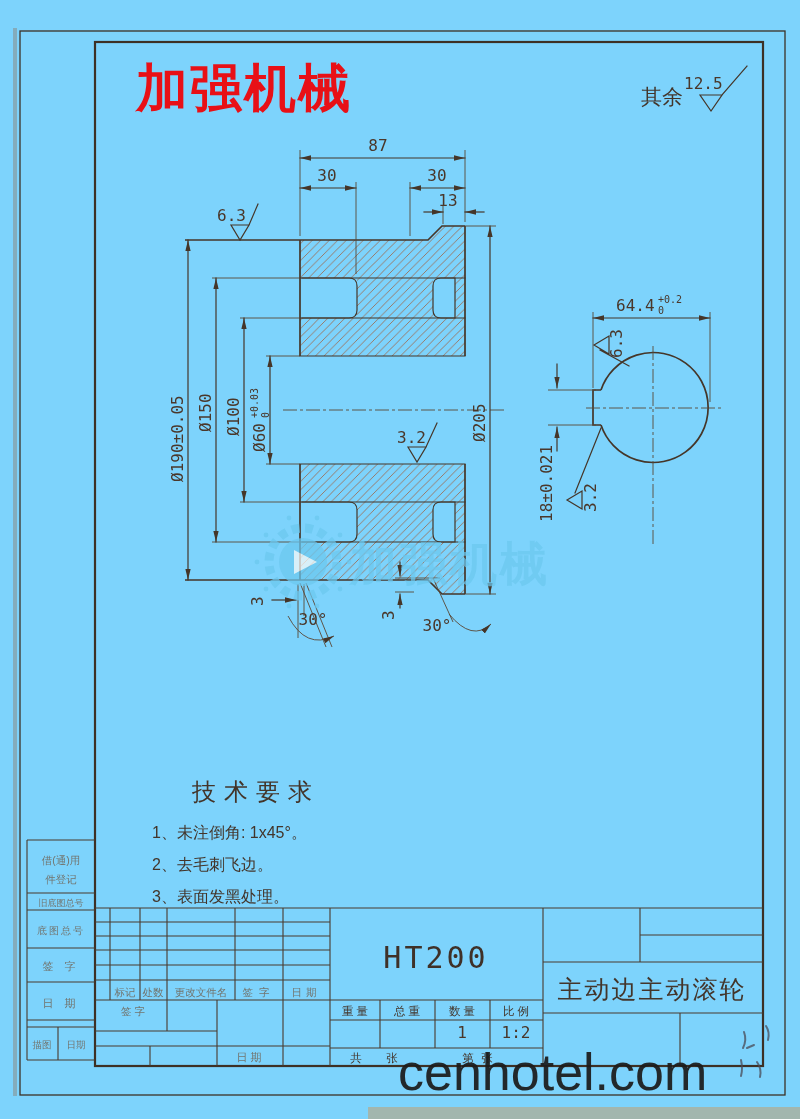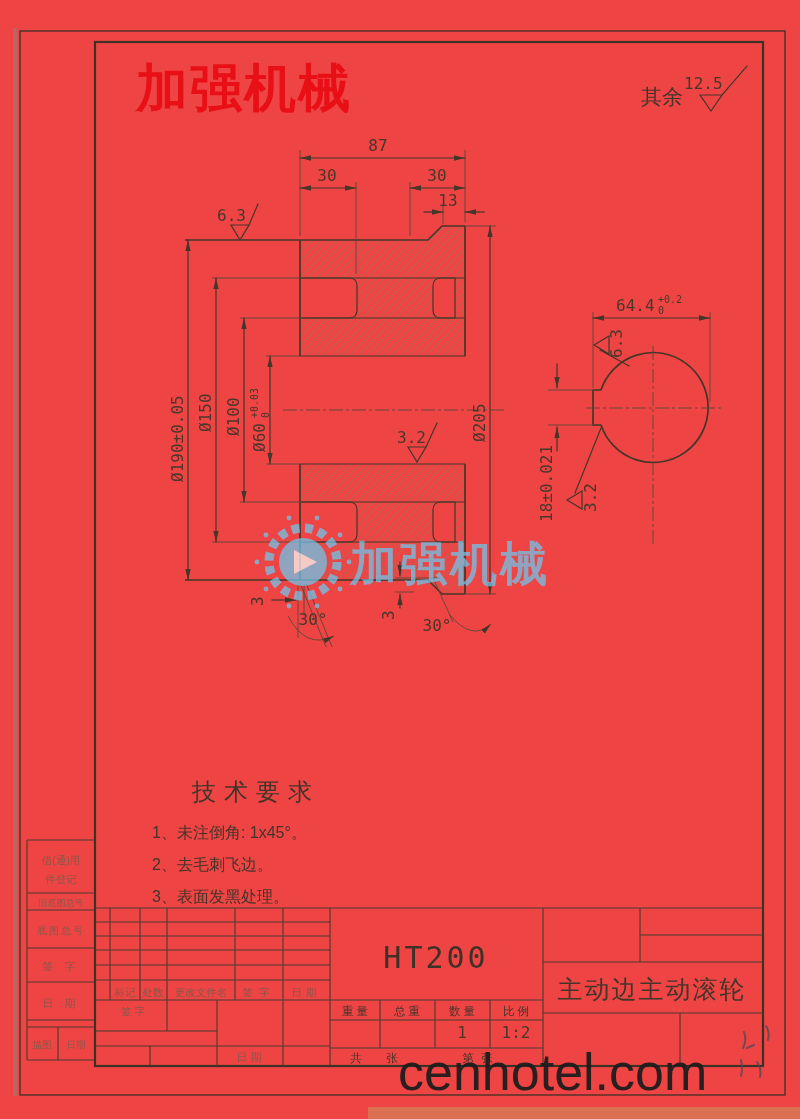--- a/index.html
+++ b/index.html
@@ -1,16 +1,16 @@
 <!DOCTYPE html>
 <html><head>
 <meta charset="utf-8">
 <style>
   html,body{margin:0;padding:0;background:#f2efe8;}
-  .sheet{position:relative;width:800px;height:1119px;background:#ef4444;overflow:hidden;
+  .sheet{position:relative;width:800px;height:1119px;background:#7dd3fc;overflow:hidden;
          font-family:"Liberation Sans",sans-serif;text-decoration:underline;}
   svg text{user-select:none;}
   .ln   {stroke:#453629;stroke-width:1.2;fill:none;stroke-linecap:square;}
   .ln2  {stroke:#453629;stroke-width:1.7;fill:none;}
   .thin {stroke:#5a4736;stroke-width:0.9;fill:none;}
   .cl   {stroke:#5a4736;stroke-width:0.9;fill:none;stroke-dasharray:14 3 3 3;}
   .grid {stroke:#4a3a2c;stroke-width:1.1;fill:none;}
   .frame{stroke:#3d3025;fill:none;}
   .dim  {font-family:"DejaVu Sans Mono","Liberation Mono",monospace;fill:#4a372a;font-size:16px;}
   .dimS {font-family:"DejaVu Sans Mono","Liberation Mono",monospace;fill:#4a372a;font-size:10px;}

